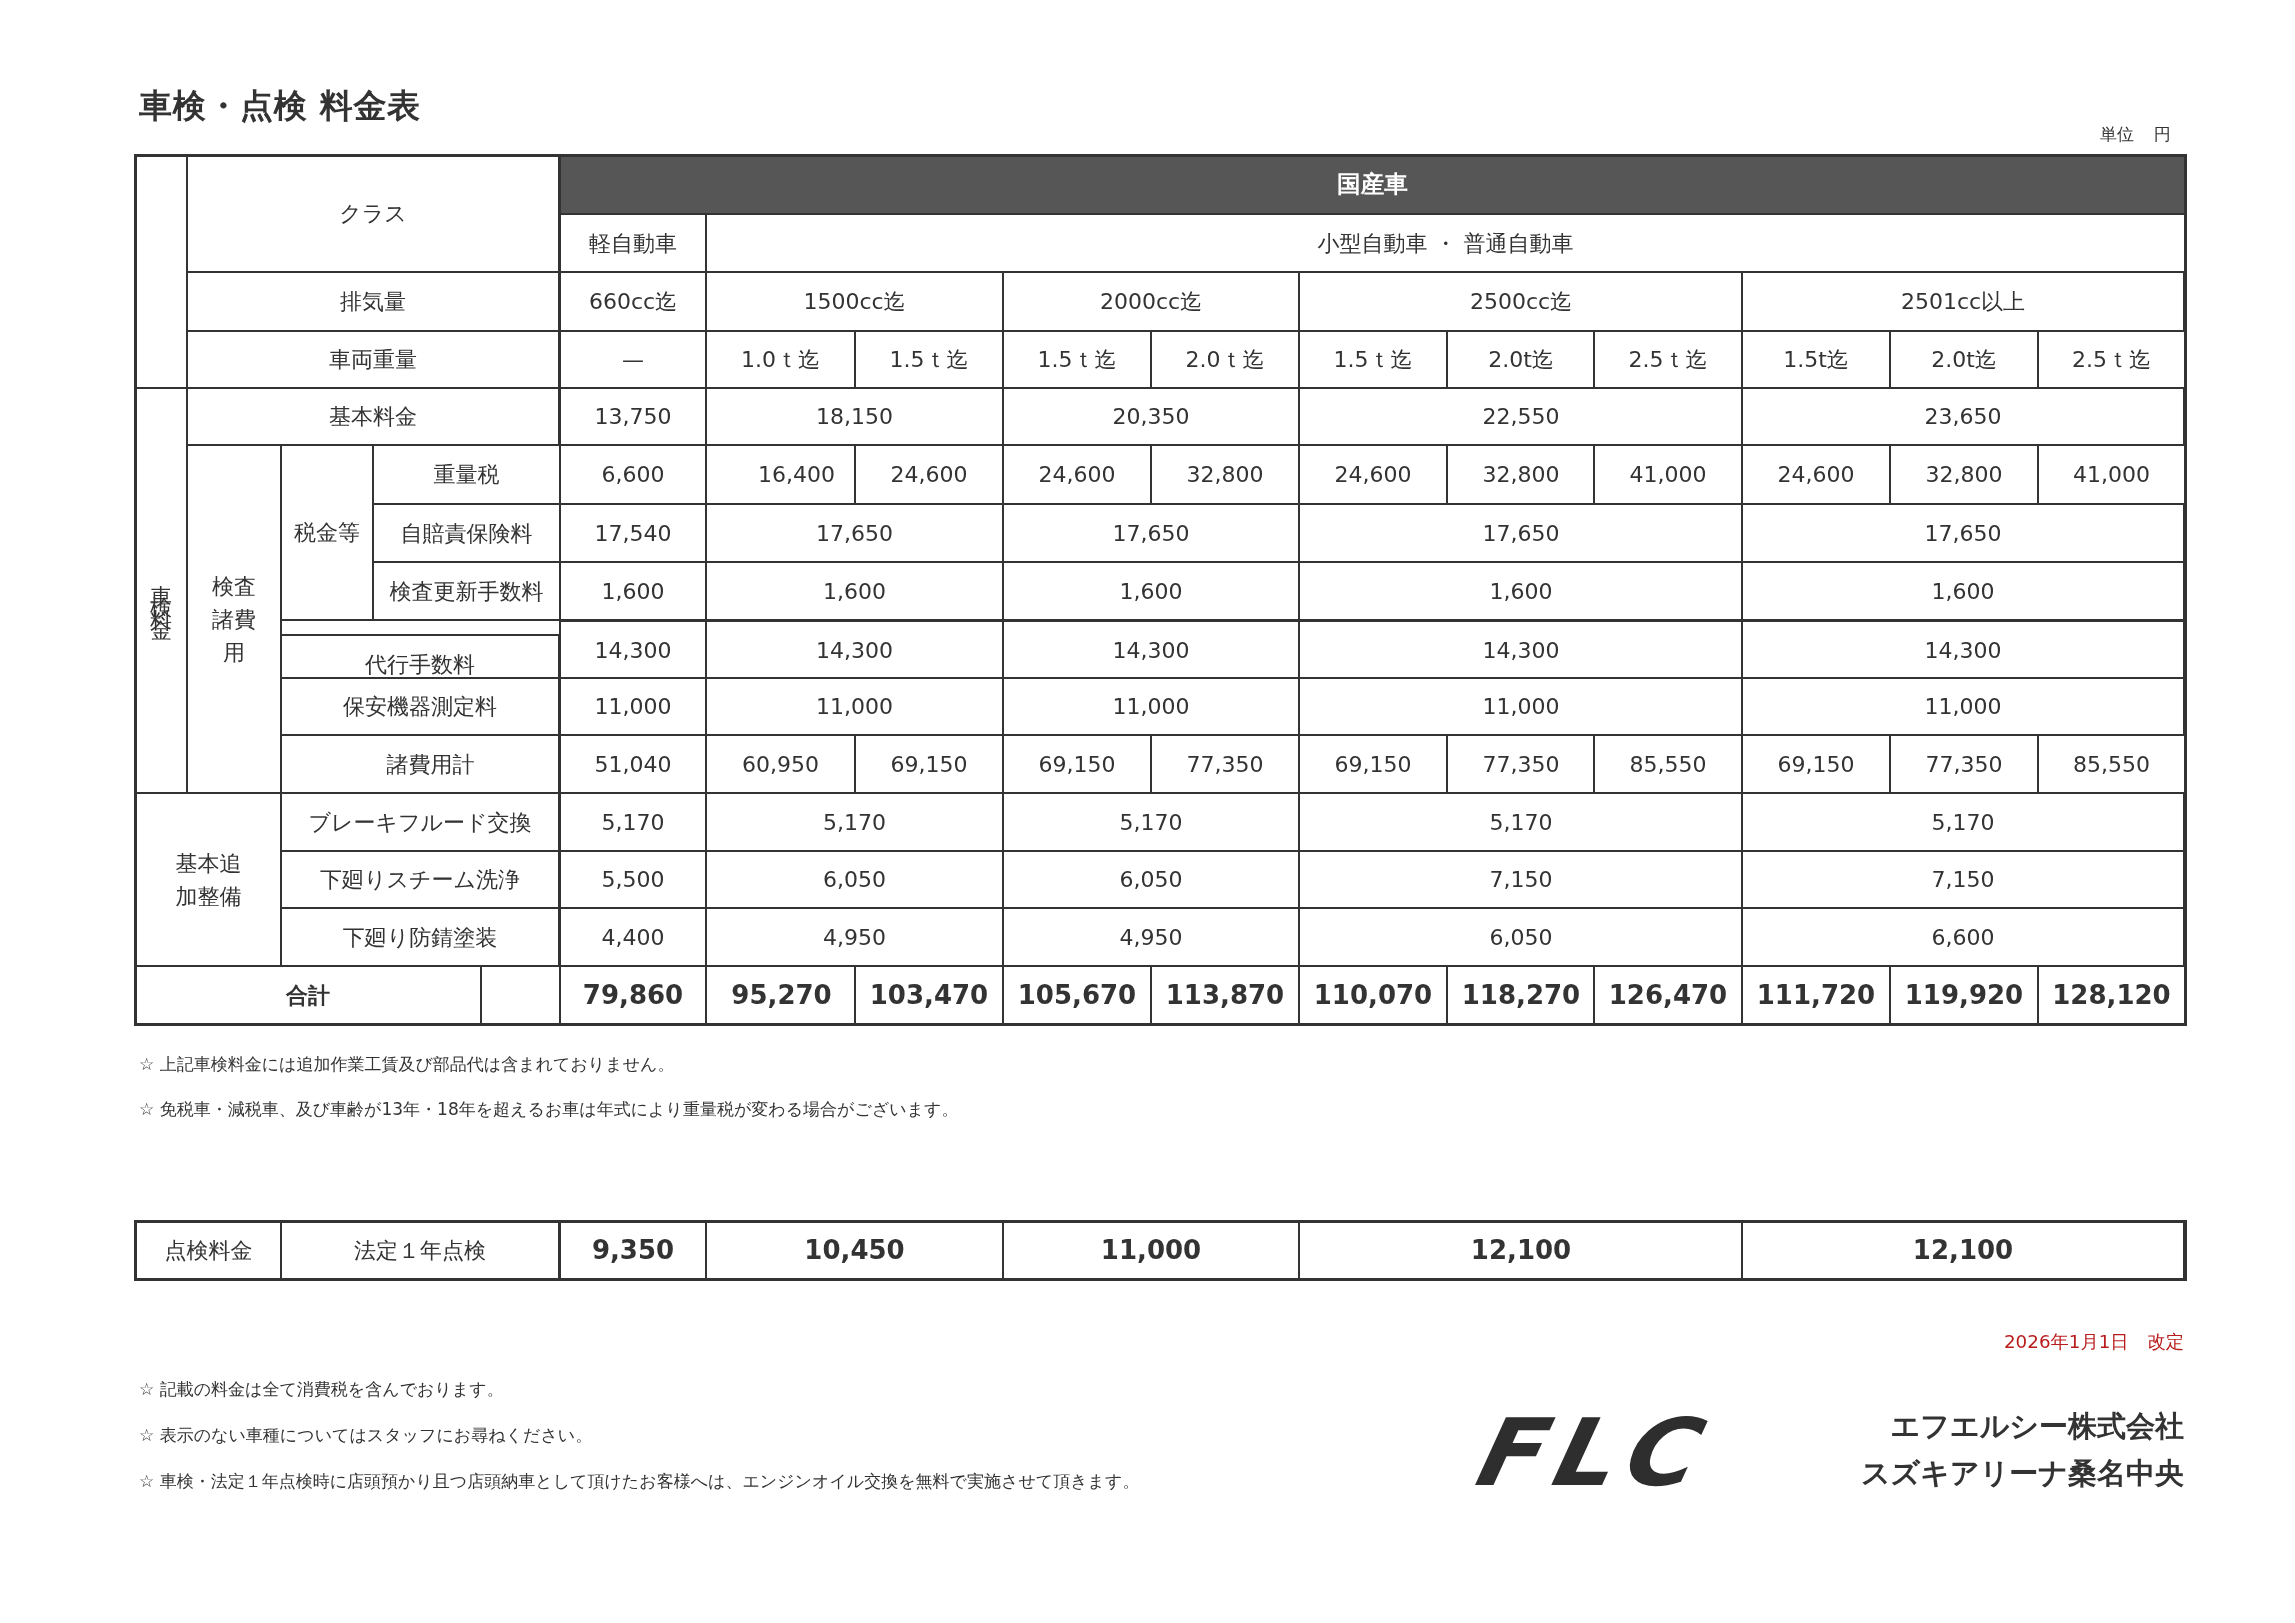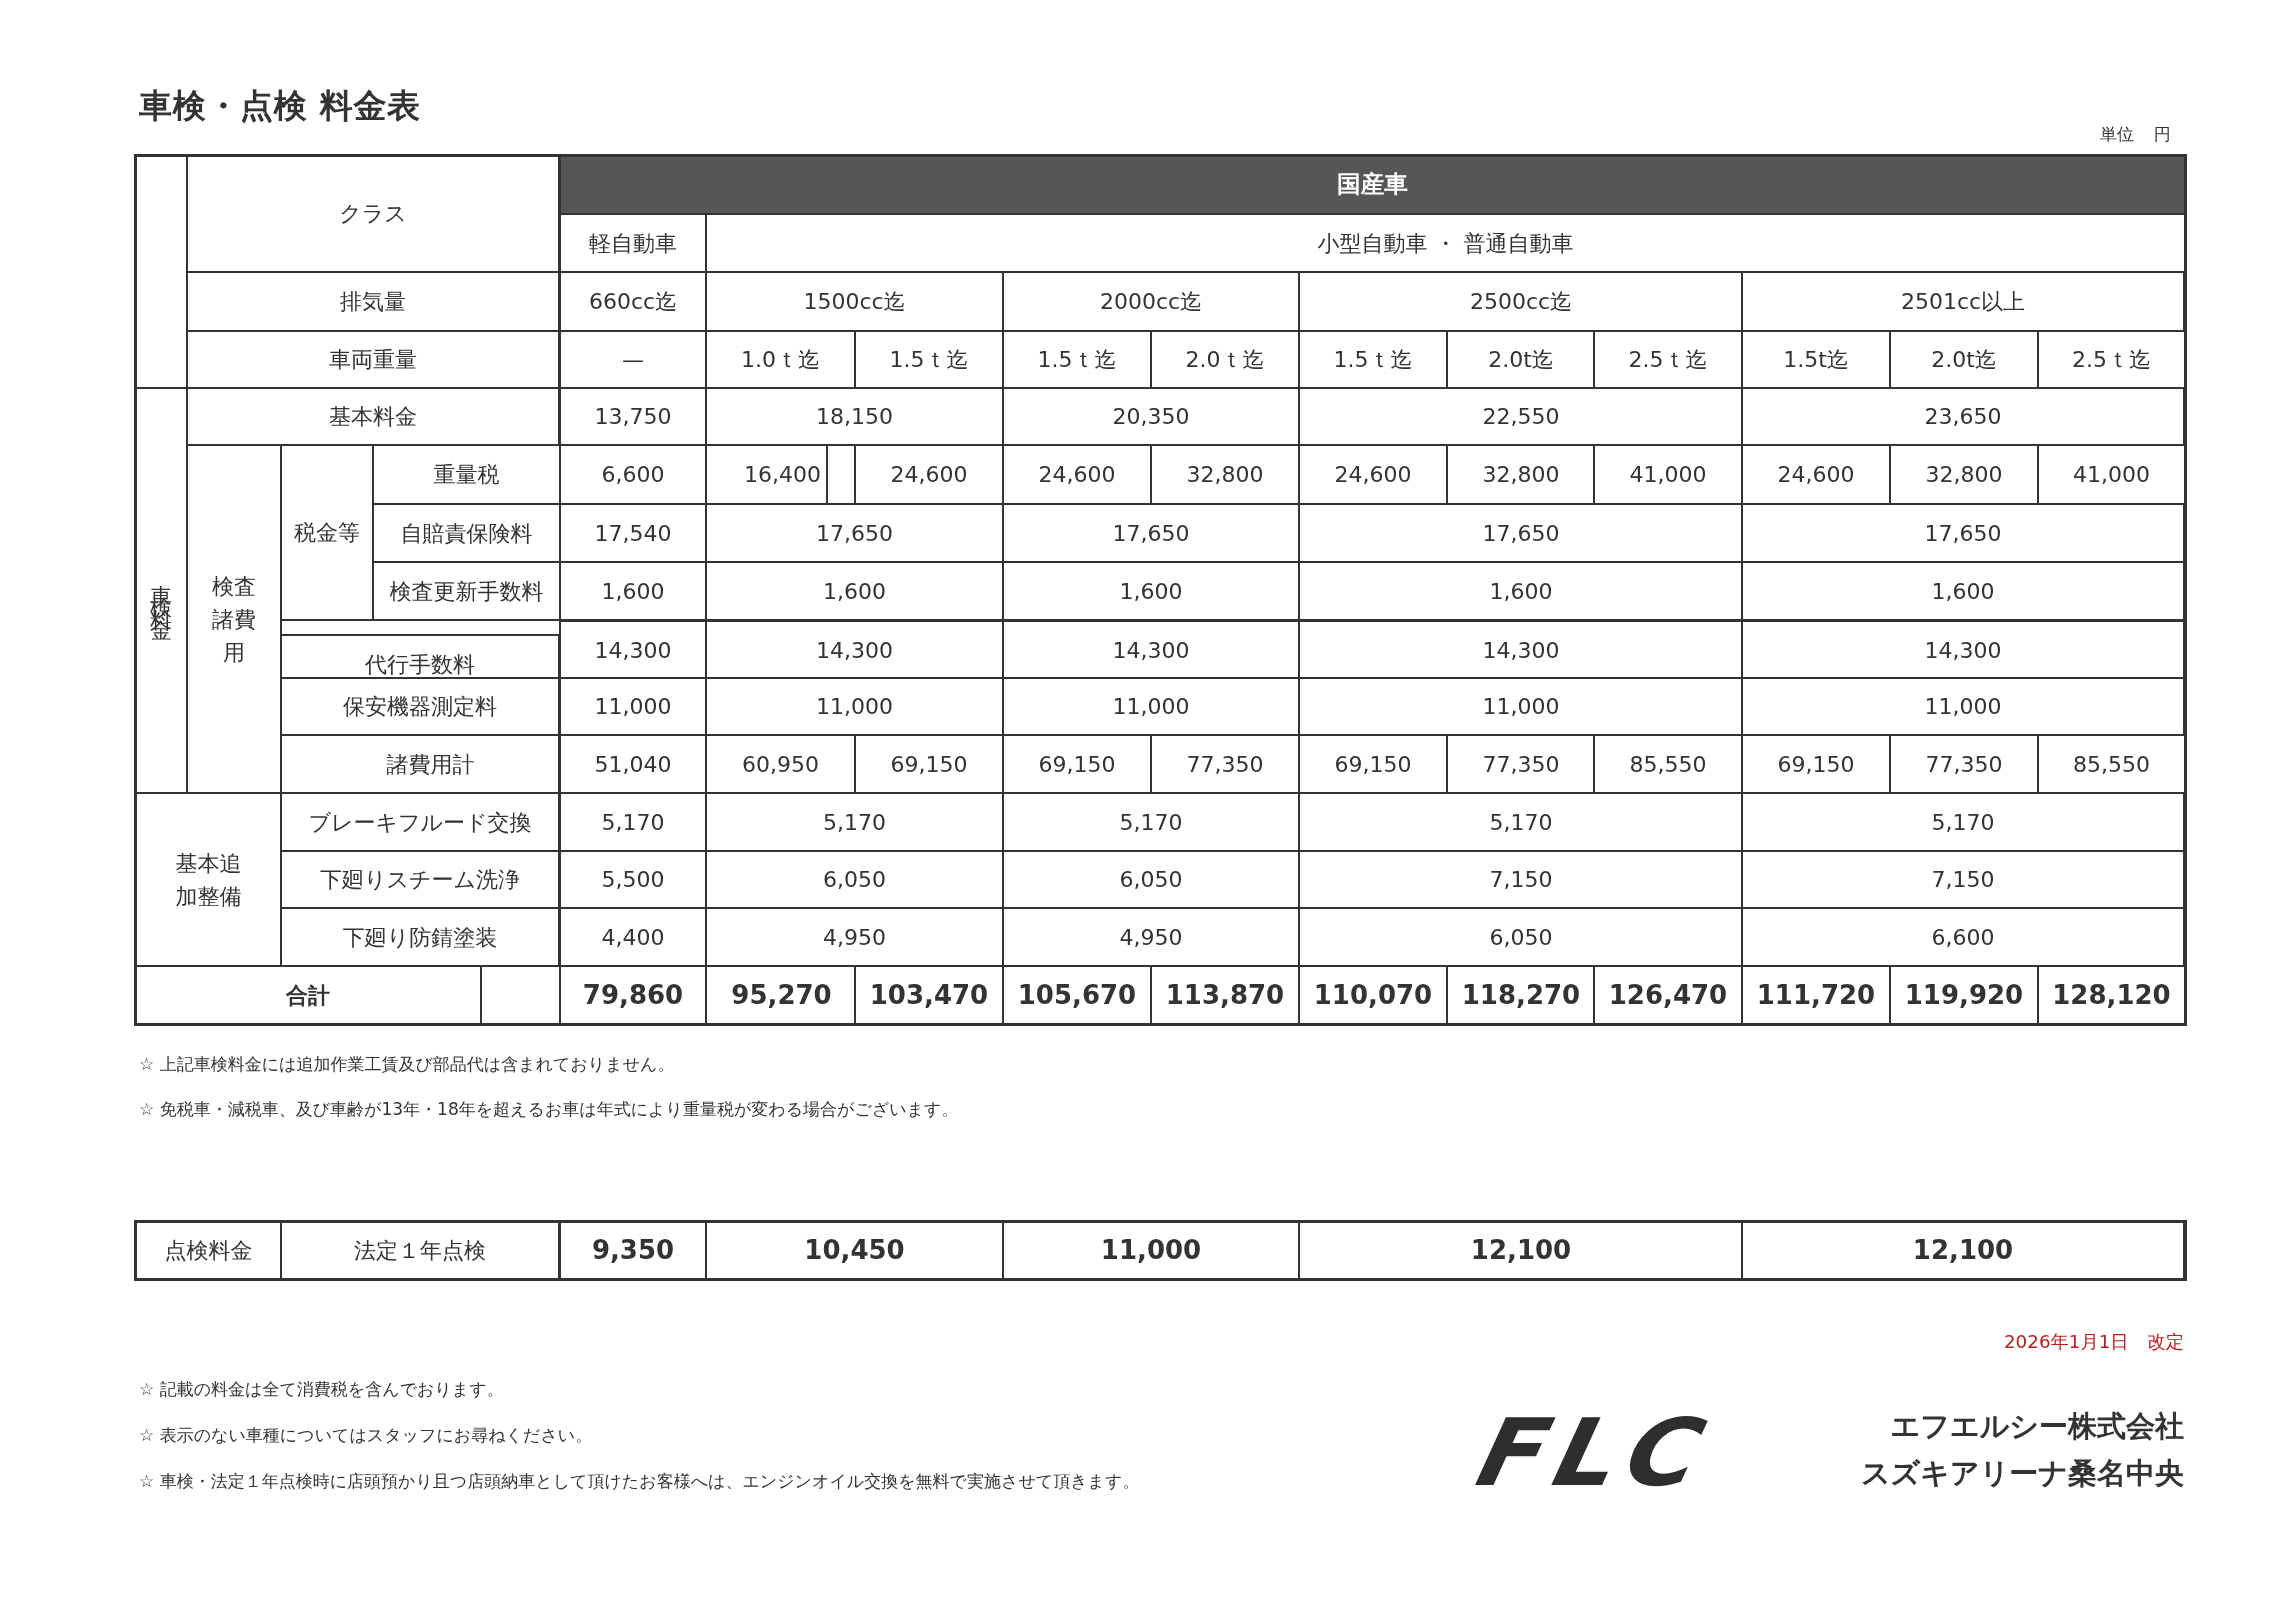--- a/index.html
+++ b/index.html
@@ -70,21 +70,21 @@
     <div class="cell" style="left: 706px; top: 388px; width: 299px; height: 59px;">18,150</div>
     <div class="cell" style="left: 1003px; top: 388px; width: 298px; height: 59px;">20,350</div>
     <div class="cell" style="left: 1299px; top: 388px; width: 446px; height: 59px;">22,550</div>
     <div class="cell" style="left: 1742px; top: 388px; width: 444px; height: 59px;">23,650</div>
     <div class="cell" style="left: 187px; top: 445px; width: 96px; height: 350px;">
       <span style="width: 59px; display: block; ">検査諸費用</span>
     </div>
     <div class="cell" style="left: 281px; top: 445px; width: 94px; height: 177px;">税金等</div>
     <div class="cell" style="left: 373px; top: 445px; width: 189px; height: 61px;">重量税</div>
     <div class="cell" style="left: 560px; top: 445px; width: 148px; height: 61px;">6,600</div>
-    <div class="cell" style="left: 706px; top: 445px; width: 123px; height: 61px; padding-left: 32px;">16,400</div>
+    <div class="cell" style="left: 706px; top: 445px; width: 151px; height: 61px; padding-left: 32px;">16,400</div>
     <div class="cell" style="left: 855px; top: 445px; width: 150px; height: 61px;">24,600</div>
     <div class="cell" style="left: 1003px; top: 445px; width: 150px; height: 61px;">24,600</div>
     <div class="cell" style="left: 1151px; top: 445px; width: 150px; height: 61px;">32,800</div>
     <div class="cell" style="left: 1299px; top: 445px; width: 150px; height: 61px;">24,600</div>
     <div class="cell" style="left: 1447px; top: 445px; width: 150px; height: 61px;">32,800</div>
     <div class="cell" style="left: 1594px; top: 445px; width: 150px; height: 61px;">41,000</div>
     <div class="cell" style="left: 1742px; top: 445px; width: 150px; height: 61px;">24,600</div>
     <div class="cell" style="left: 1890px; top: 445px; width: 150px; height: 61px;">32,800</div>
     <div class="cell" style="left: 2038px; top: 445px; width: 149px; height: 61px;">41,000</div>
     <div class="cell" style="left: 373px; top: 504px; width: 189px; height: 60px;">自賠責保険料</div>

